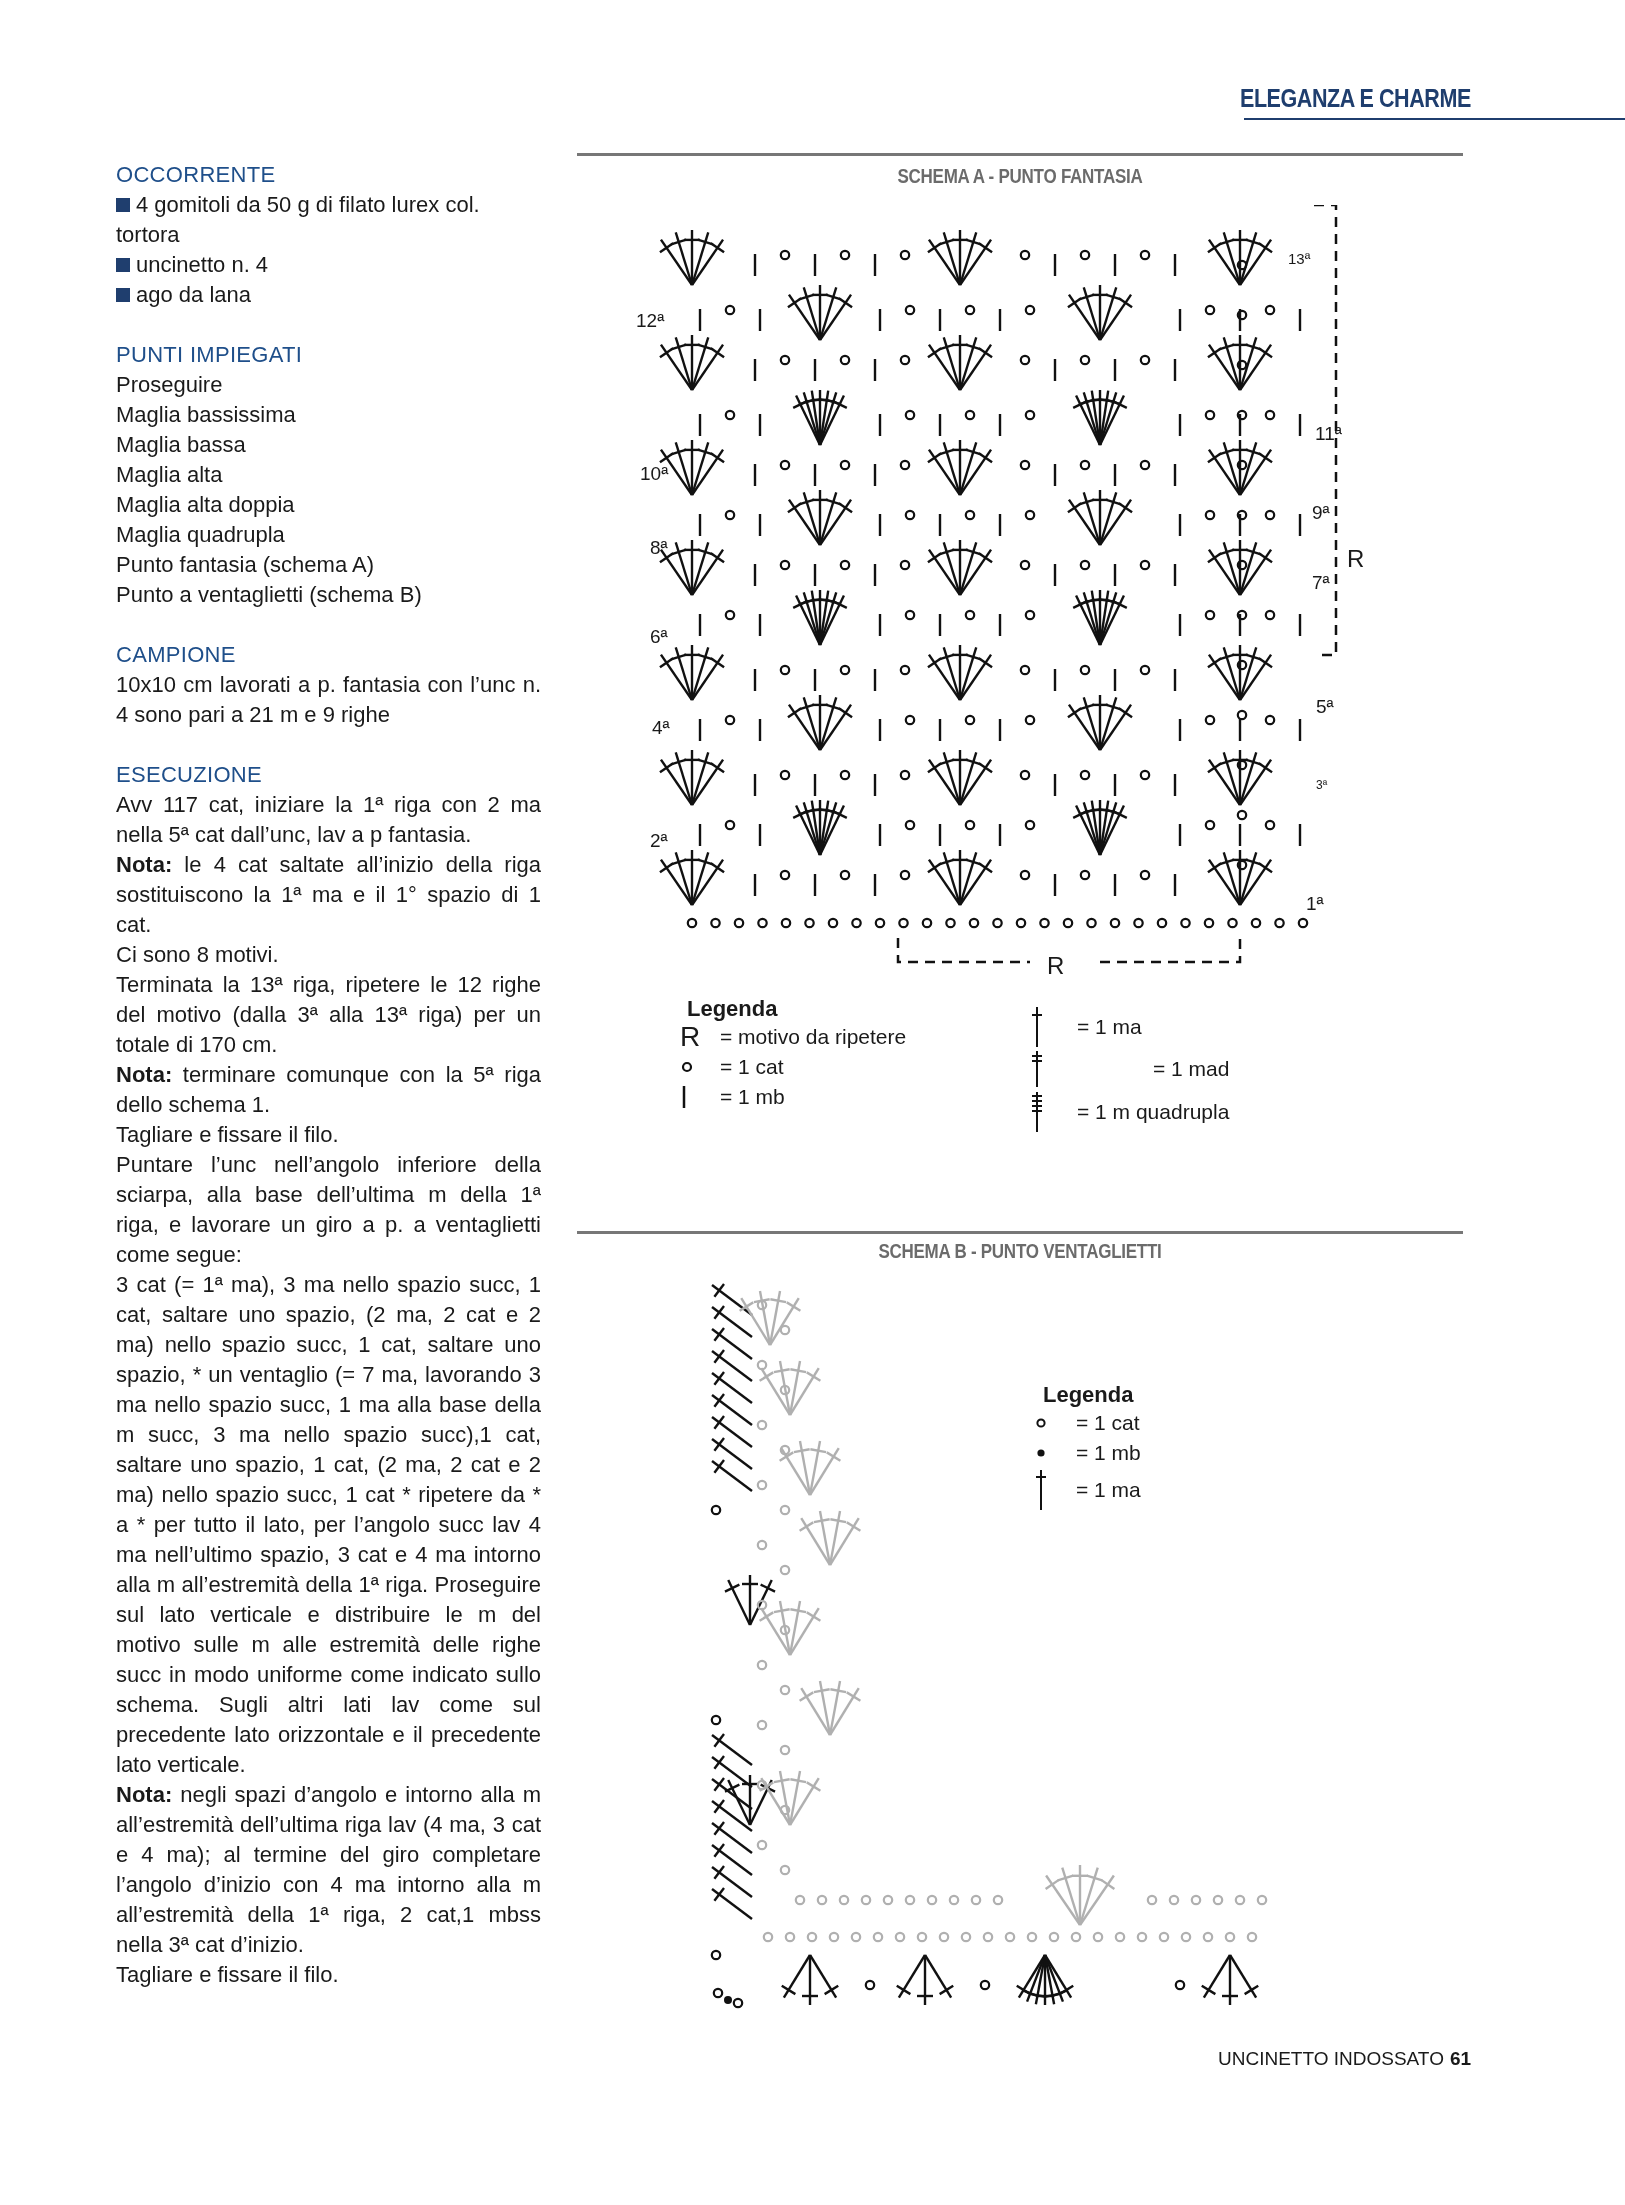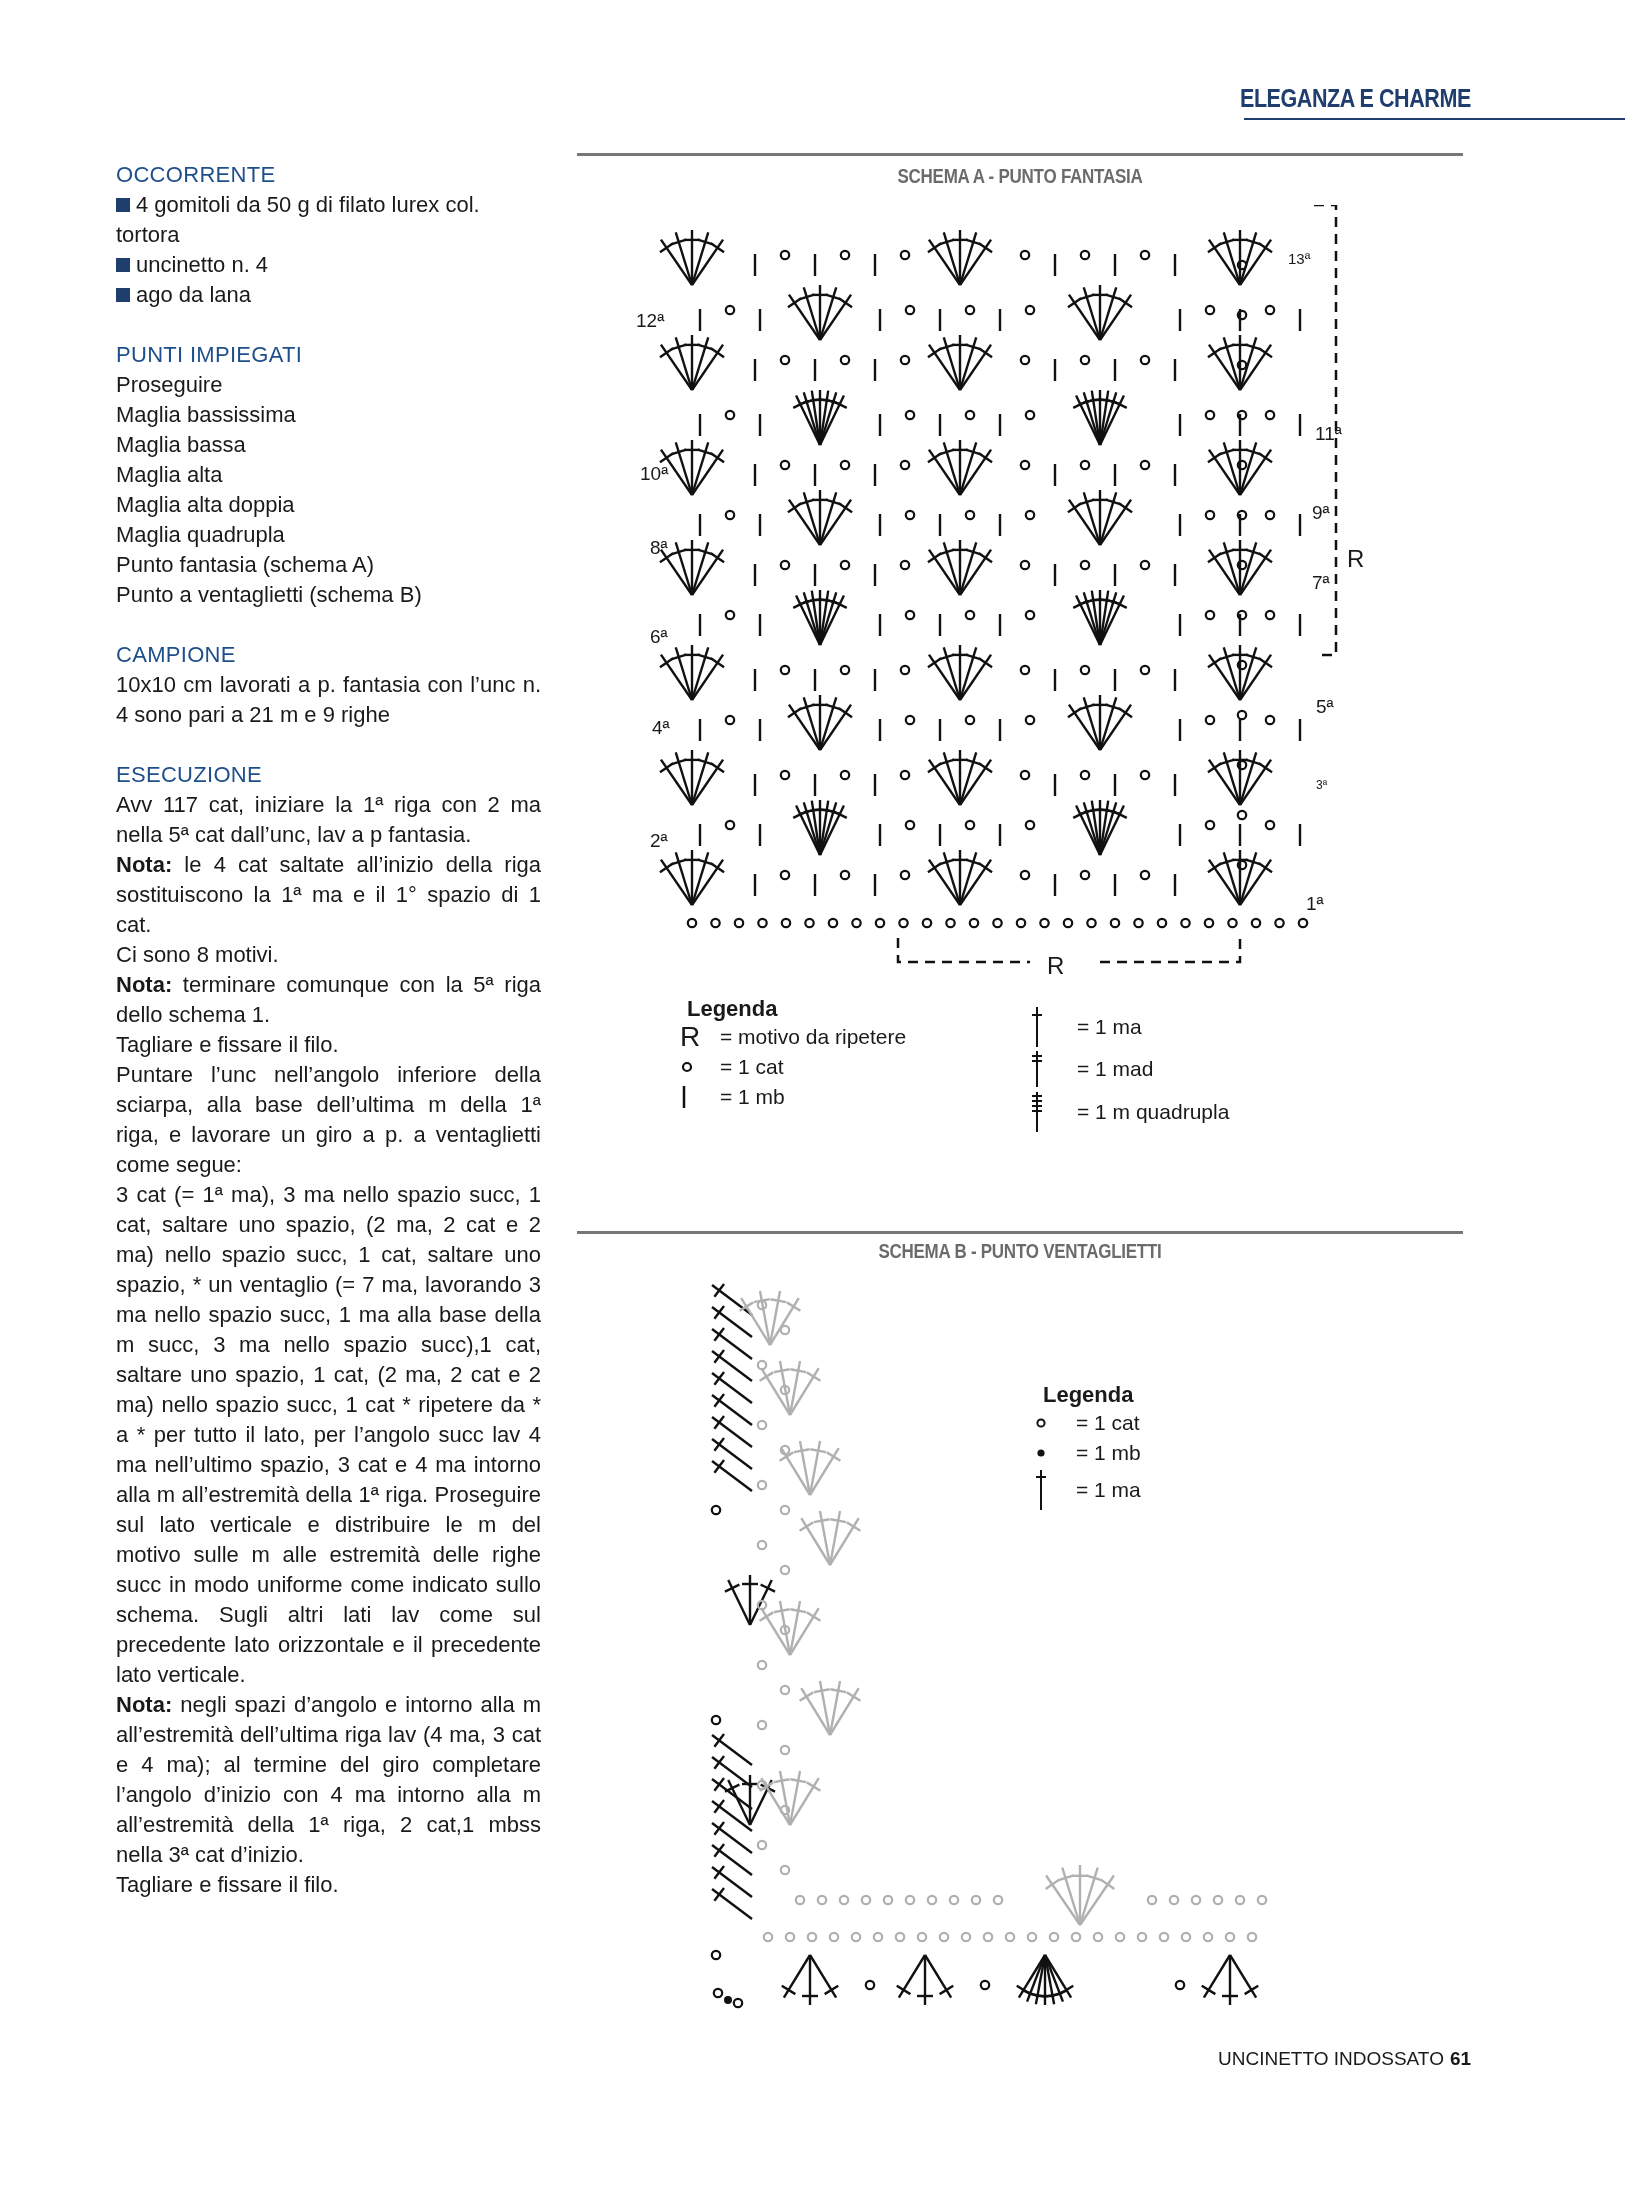--- a/index.html
+++ b/index.html
@@ -54,20 +54,21 @@
   <div class="sec">
     <h3 class="sec-title">CAMPIONE</h3>
     <div class="para">10x10 cm lavorati a p. fantasia con l’unc n. 4 sono pari a 21 m e 9 righe</div>
   </div>
 
   <div>
     <h3 class="sec-title">ESECUZIONE</h3>
     <div class="para">Avv 117 cat, iniziare la 1ª riga con 2 ma nella 5ª cat dall’unc, lav a p fantasia.</div>
     <div class="para"><span class="bold">Nota:</span><span> le 4 cat saltate all’inizio della riga sostituiscono la 1ª ma e il 1° spazio di 1 cat.</span></div>
     <div class="para">Ci sono 8 motivi.</div>
+    <div class="para">Terminata la 13ª riga, ripetere le 12 righe del motivo (dalla 3ª alla 13ª riga) per un totale di 170 cm.</div>
     <div class="para"><span class="bold">Nota:</span><span> terminare comunque con la 5ª riga dello schema 1.</span></div>
     <div class="para">Tagliare e fissare il filo.</div>
     <div class="para">Puntare l’unc nell’angolo inferiore della sciarpa, alla base dell’ultima m della 1ª riga, e lavorare un giro a p. a ventaglietti come segue:</div>
     <div class="para">3 cat (= 1ª ma), 3 ma nello spazio succ, 1 cat, saltare uno spazio, (2 ma, 2 cat e 2 ma) nello spazio succ, 1 cat, saltare uno spazio, * un ventaglio (= 7 ma, lavorando 3 ma nello spazio succ, 1 ma alla base della m succ, 3 ma nello spazio succ),1 cat, saltare uno spazio, 1 cat, (2 ma, 2 cat e 2 ma) nello spazio succ, 1 cat * ripetere da * a * per tutto il lato, per l’angolo succ lav 4 ma nell’ultimo spazio, 3 cat e 4 ma intorno alla m all’estremità della 1ª riga. Proseguire sul lato verticale e distribuire le m del motivo sulle m alle estremità delle righe succ in modo uniforme come indicato sullo schema. Sugli altri lati lav come sul precedente lato orizzontale e il precedente lato verticale.</div>
     <div class="para"><span class="bold">Nota:</span><span> negli spazi d’angolo e intorno alla m all’estremità dell’ultima riga lav (4 ma, 3 cat e 4 ma); al termine del giro completare l’angolo d’inizio con 4 ma intorno alla m all’estremità della 1ª riga, 2 cat,1 mbss nella 3ª cat d’inizio.</span></div>
     <div class="para">Tagliare e fissare il filo.</div>
   </div>
 </div>
 
 <div class="rule" style="top:153px;"></div>
@@ -685,21 +686,21 @@
 <div class="legend" style="left:1030px; top:1005px;">
   <div class="legend-row" style="height:44px;">
     <span class="sym" style="width:47px;">
         <svg width="14" height="44">
           <line x1="7" y1="2" x2="7" y2="42" stroke="#111" stroke-width="2"></line>
           <line x1="2" y1="10" x2="12" y2="10" stroke="#111" stroke-width="2"></line>
         </svg>
       </span>
     <span>= 1 ma</span>
   </div>
-  <div class="legend-row" style="height:40px;">
+  <div class="legend-row" style="height:40px;justify-content:space-between;">
     <span class="sym" style="width:47px;">
         <svg width="14" height="40">
           <line x1="7" y1="2" x2="7" y2="38" stroke="#111" stroke-width="2"></line>
           <line x1="2" y1="7" x2="12" y2="7" stroke="#111" stroke-width="2"></line>
           <line x1="2" y1="12" x2="12" y2="12" stroke="#111" stroke-width="2"></line>
         </svg>
       </span>
     <span>= 1 mad</span>
   </div>
   <div class="legend-row" style="height:46px;">

